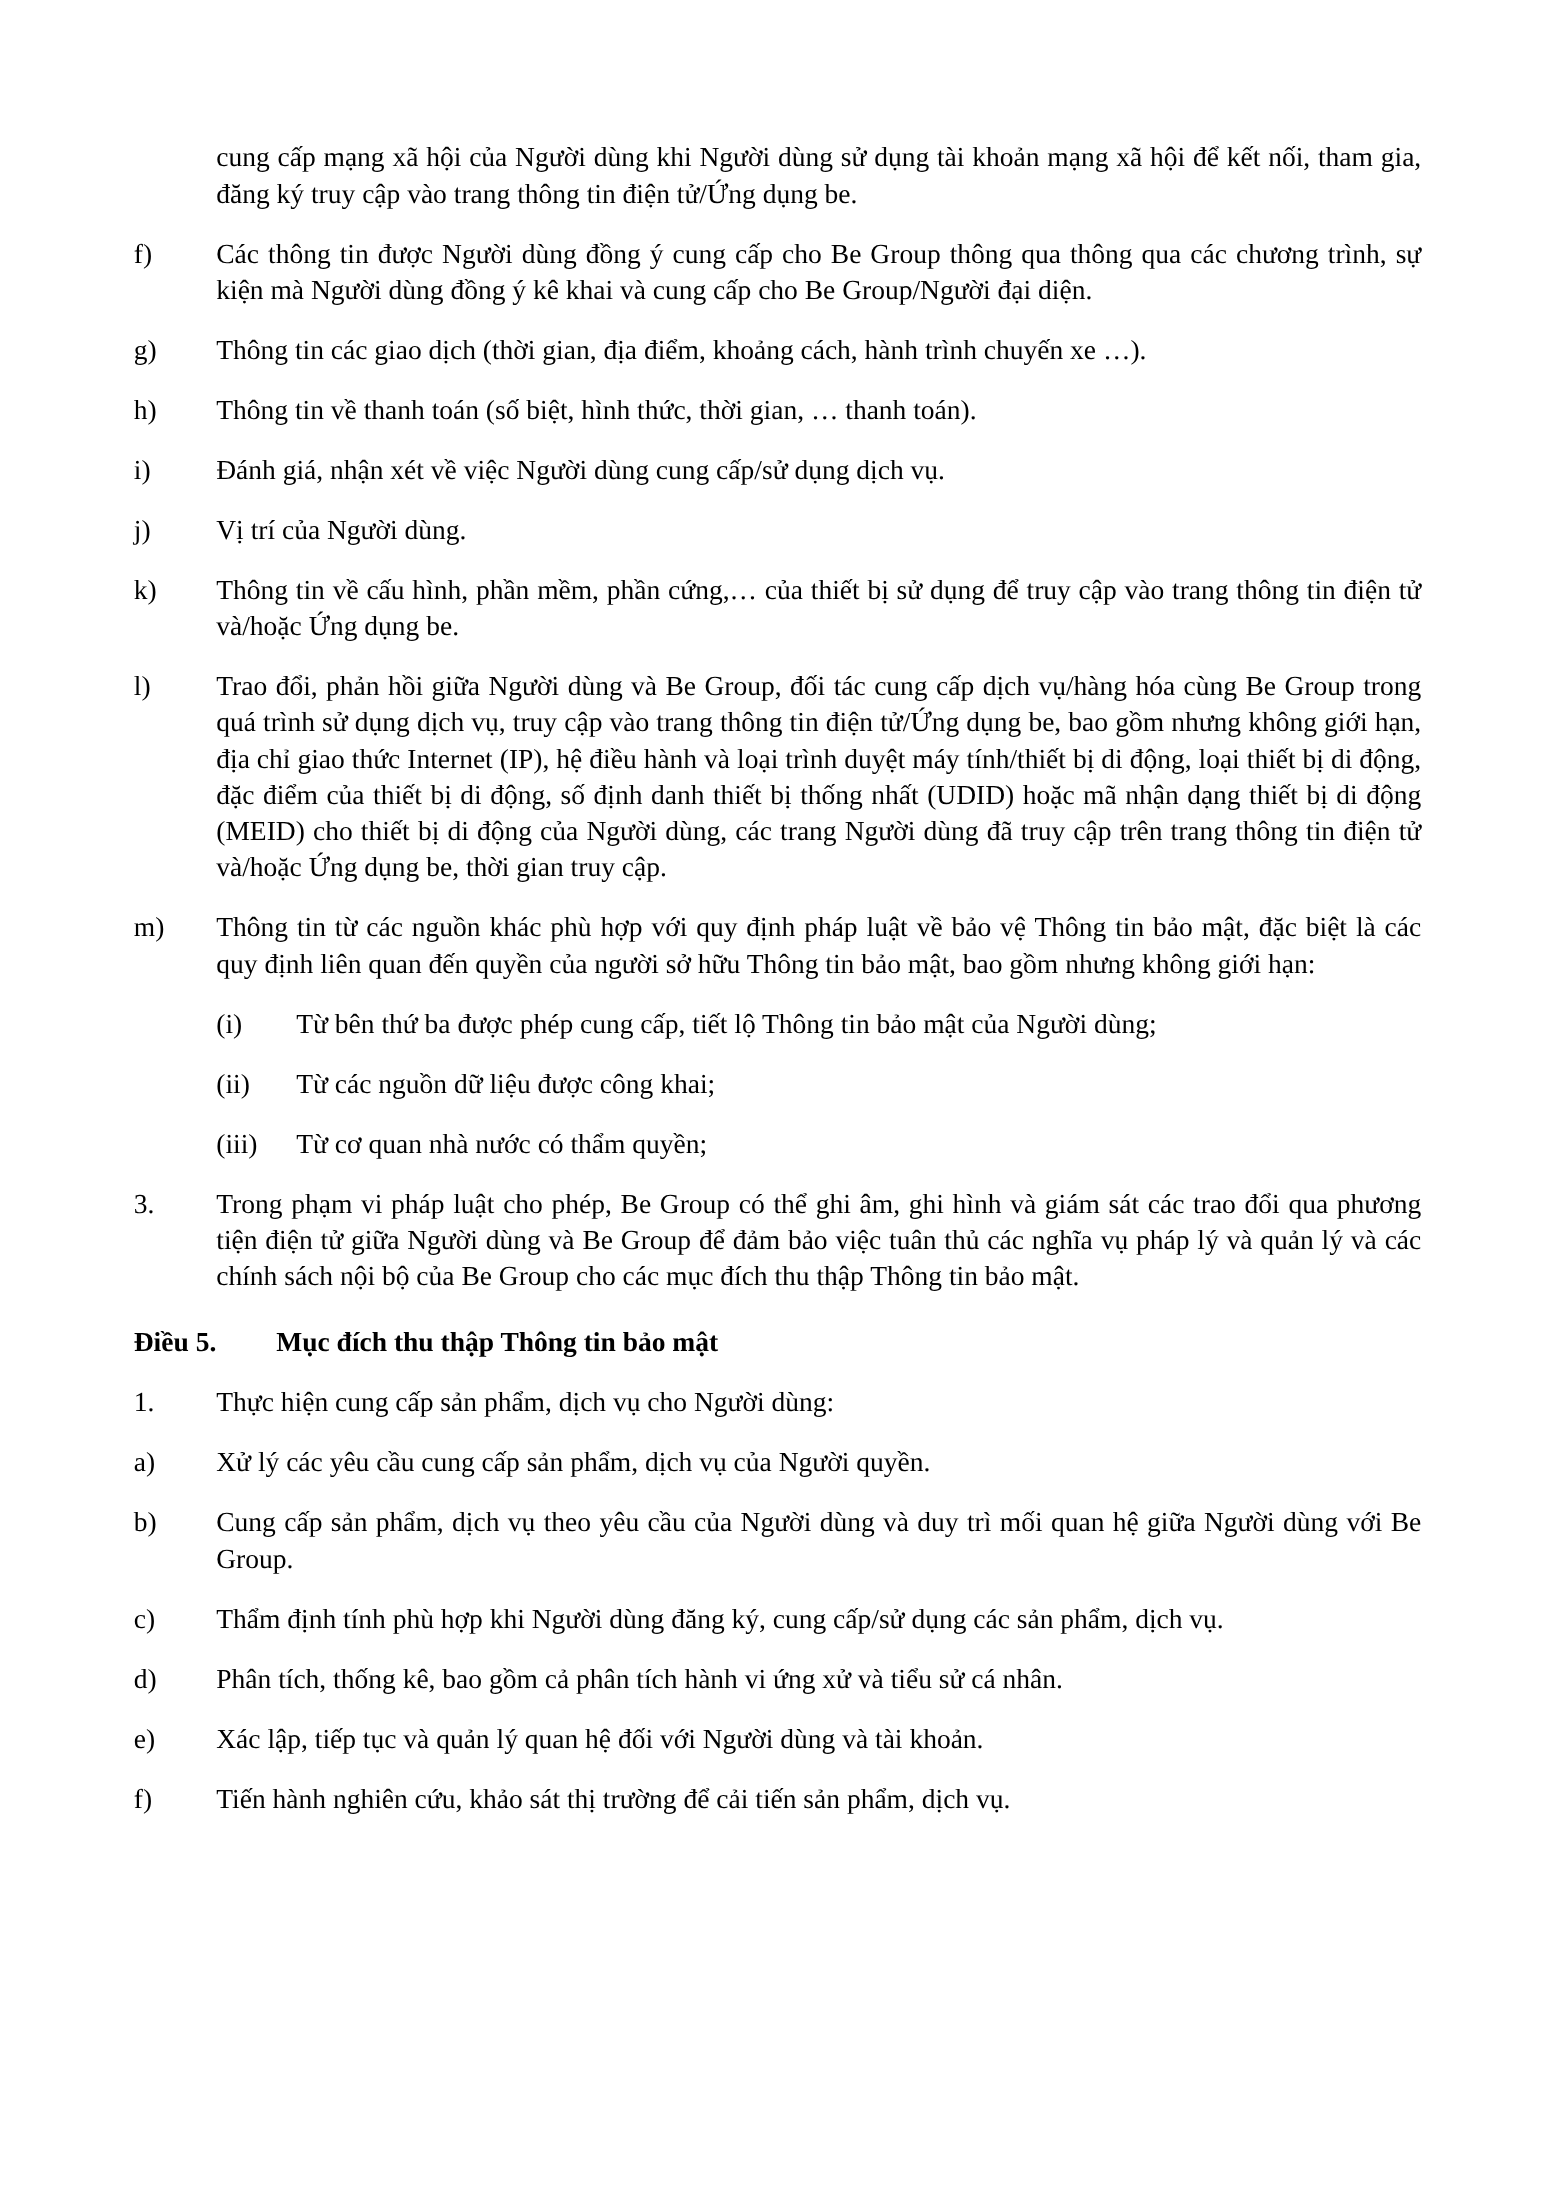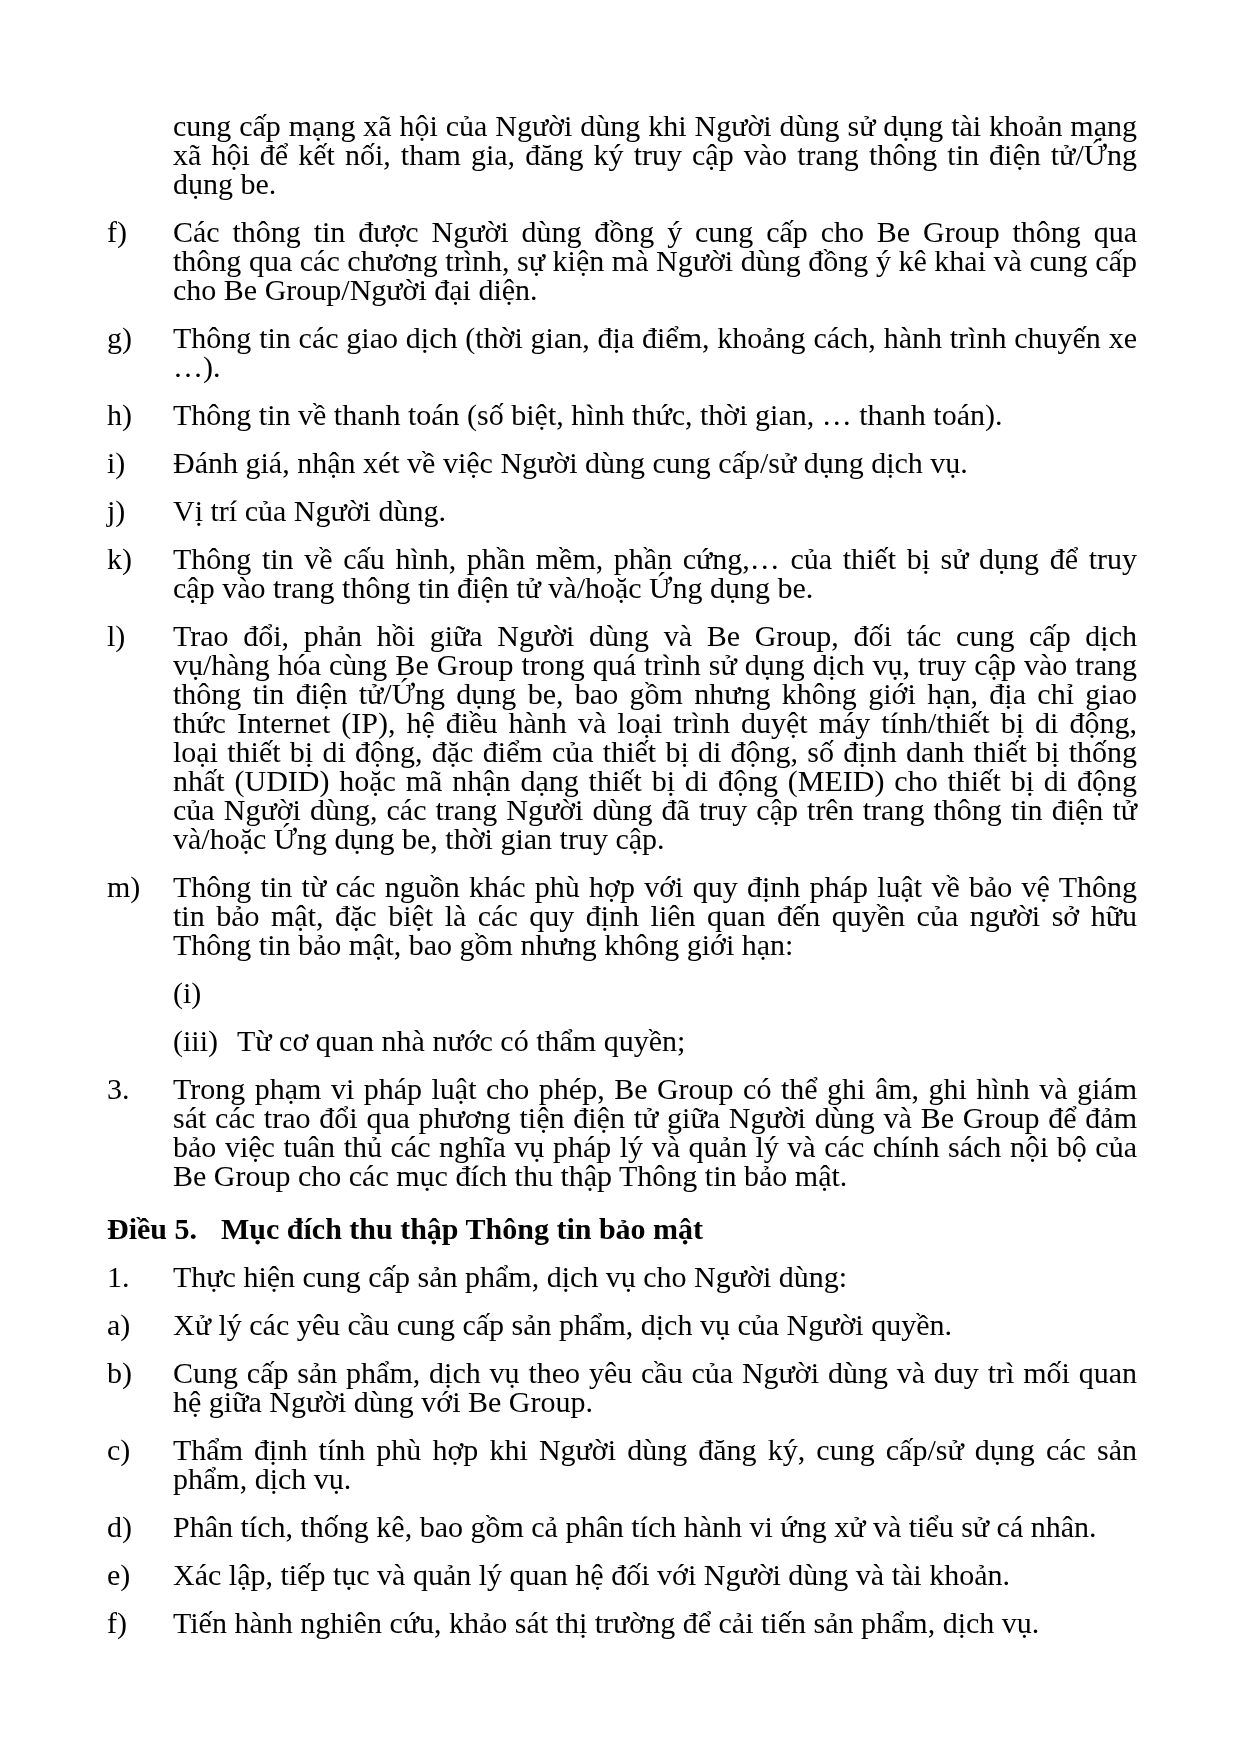--- a/index.html
+++ b/index.html
@@ -12,21 +12,21 @@
   }
   .page {
     width: 1241px;
     height: 1755px;
     background: #ffffff;
     padding: 111px 104px 40px 107px;
     overflow: hidden;
   }
   .para {
     display: flex;
-    font-size: 30px;
+    font-size: 22px;
     line-height: 29px;
     margin-bottom: 19px;
   }
   .para .label { flex: 0 0 66px; }
   .para .text  { flex: 1 1 auto; text-align: justify; }
   .para.sub { padding-left: 66px; }
   .para.sub .label { flex: 0 0 64px; }
   .para.heading { font-weight: bold; margin-top: 24px; justify-content: center; }
   .para.heading .label { flex: 0 0 93px; }
   .para.heading .text { text-align: left; margin-left: 21px; }
@@ -76,22 +76,27 @@
     <span class="text">Trao đổi, phản hồi giữa Người dùng và Be Group, đối tác cung cấp dịch vụ/hàng hóa cùng Be Group trong quá trình sử dụng dịch vụ, truy cập vào trang thông tin điện tử/Ứng dụng be, bao gồm nhưng không giới hạn, địa chỉ giao thức Internet (IP), hệ điều hành và loại trình duyệt máy tính/thiết bị di động, loại thiết bị di động, đặc điểm của thiết bị di động, số định danh thiết bị thống nhất (UDID) hoặc mã nhận dạng thiết bị di động (MEID) cho thiết bị di động của Người dùng, các trang Người dùng đã truy cập trên trang thông tin điện tử và/hoặc Ứng dụng be, thời gian truy cập.</span>
   </div>
 
   <div class="para item">
     <span class="label">m)</span>
     <span class="text">Thông tin từ các nguồn khác phù hợp với quy định pháp luật về bảo vệ Thông tin bảo mật, đặc biệt là các quy định liên quan đến quyền của người sở hữu Thông tin bảo mật, bao gồm nhưng không giới hạn:</span>
   </div>
 
   <div class="para sub">
     <span class="label">(i)</span>
+    <span class="text">Từ bên thứ ba được phép cung cấp, tiết lộ Thông tin bảo mật của Người dùng;</span>
   </div>
 
+  <div class="para sub">
+    <span class="label">(ii)</span>
+    <span class="text">Từ các nguồn dữ liệu được công khai;</span>
+  </div>
 
   <div class="para sub">
     <span class="label">(iii)</span>
     <span class="text">Từ cơ quan nhà nước có thẩm quyền;</span>
   </div>
 
 
   <div class="para item">
     <span class="label">3.</span>
     <span class="text">Trong phạm vi pháp luật cho phép, Be Group có thể ghi âm, ghi hình và giám sát các trao đổi qua phương tiện điện tử giữa Người dùng và Be Group để đảm bảo việc tuân thủ các nghĩa vụ pháp lý và quản lý và các chính sách nội bộ của Be Group cho các mục đích thu thập Thông tin bảo mật.</span>

